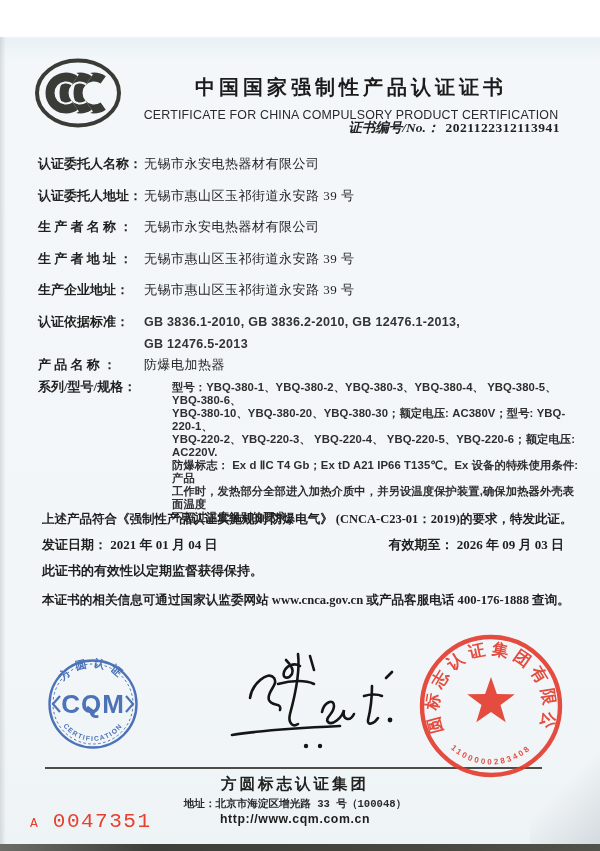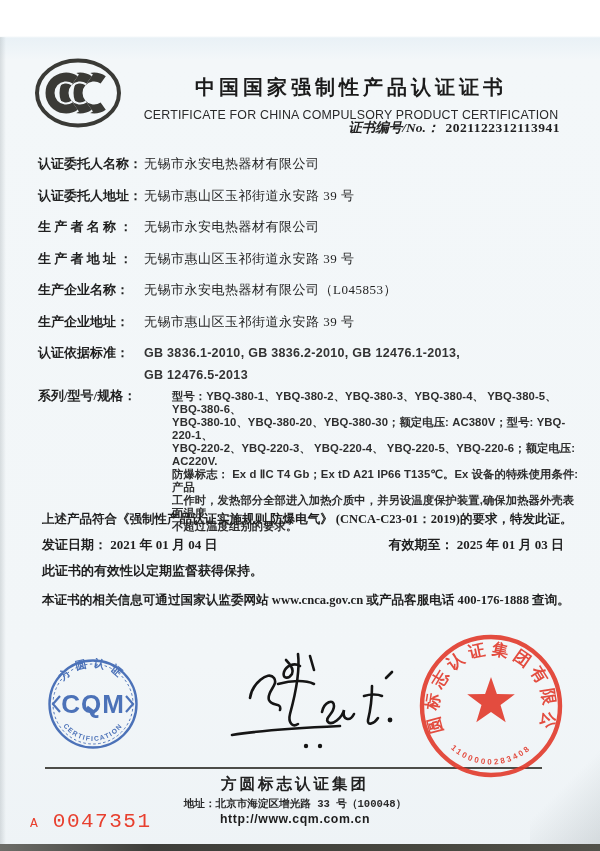--- a/index.html
+++ b/index.html
@@ -102,52 +102,52 @@
     </div>
     <div class="frow">
       <span class="flabel">生 产 者 名 称 ：</span>
       <span class="fvalue">无锡市永安电热器材有限公司</span>
     </div>
     <div class="frow">
       <span class="flabel">生 产 者 地 址 ：</span>
       <span class="fvalue">无锡市惠山区玉祁街道永安路 39 号</span>
     </div>
     <div class="frow">
-      <span class="flabel">生产企业名称：</span>
-      <span class="fvalue">无锡市永安电热器材有限公司（L045853）</span>
-    </div>
-    <div class="frow">
       <span class="flabel">生产企业地址：</span>
       <span class="fvalue">无锡市惠山区玉祁街道永安路 39 号</span>
     </div>
     <div class="frow std">
       <span class="flabel">认证依据标准：</span>
       <span class="fvalue pre">GB 3836.1-2010, GB 3836.2-2010, GB 12476.1-2013,
 GB 12476.5-2013</span>
+    </div>
+    <div class="frow prod">
+      <span class="flabel">产 品 名 称 ：</span>
+      <span class="fvalue">防爆电加热器</span>
     </div>
     <div class="frow series">
       <span class="flabel">系列/型号/规格：</span>
       <span class="fvalue pre">型号：YBQ-380-1、YBQ-380-2、YBQ-380-3、YBQ-380-4、 YBQ-380-5、YBQ-380-6、
 YBQ-380-10、YBQ-380-20、YBQ-380-30；额定电压: AC380V；型号: YBQ-220-1、
 YBQ-220-2、YBQ-220-3、 YBQ-220-4、 YBQ-220-5、YBQ-220-6；额定电压: AC220V.
 防爆标志： Ex d ⅡC T4 Gb；Ex tD A21 IP66 T135℃。Ex 设备的特殊使用条件:产品
 工作时，发热部分全部进入加热介质中，并另设温度保护装置,确保加热器外壳表面温度
 不超过温度组别的要求。</span>
     </div>
   </div>
 
   <div class="statement">上述产品符合《强制性产品认证实施规则 防爆电气》 (CNCA-C23-01：2019)的要求，特发此证。</div>
   <div class="dates-row">
     <span>
       <span>发证日期：</span>
       <span>2021 年 01 月 04 日</span>
     </span>
     <span>
       <span>有效期至：</span>
-      <span>2025 年 01 月 03 日</span>
+      <span>2026 年 09 月 03 日</span>
     </span>
   </div>
   <div class="validity">此证书的有效性以定期监督获得保持。</div>
   <div class="infonote">本证书的相关信息可通过国家认监委网站 www.cnca.gov.cn 或产品客服电话 400-176-1888 查询。</div>
 
   <svg class="cqm" width="92" height="92" viewBox="0 0 92 92">
     <g fill="none" stroke="#4c72b8">
       <circle cx="46" cy="46" r="43.5" stroke-width="2.4"></circle>
       <circle cx="46" cy="46" r="40" stroke-width="1" stroke-dasharray="2.5 2.5"></circle>
       <path d="M9,33 L83,33" stroke-width="1.6" opacity="0"></path>

